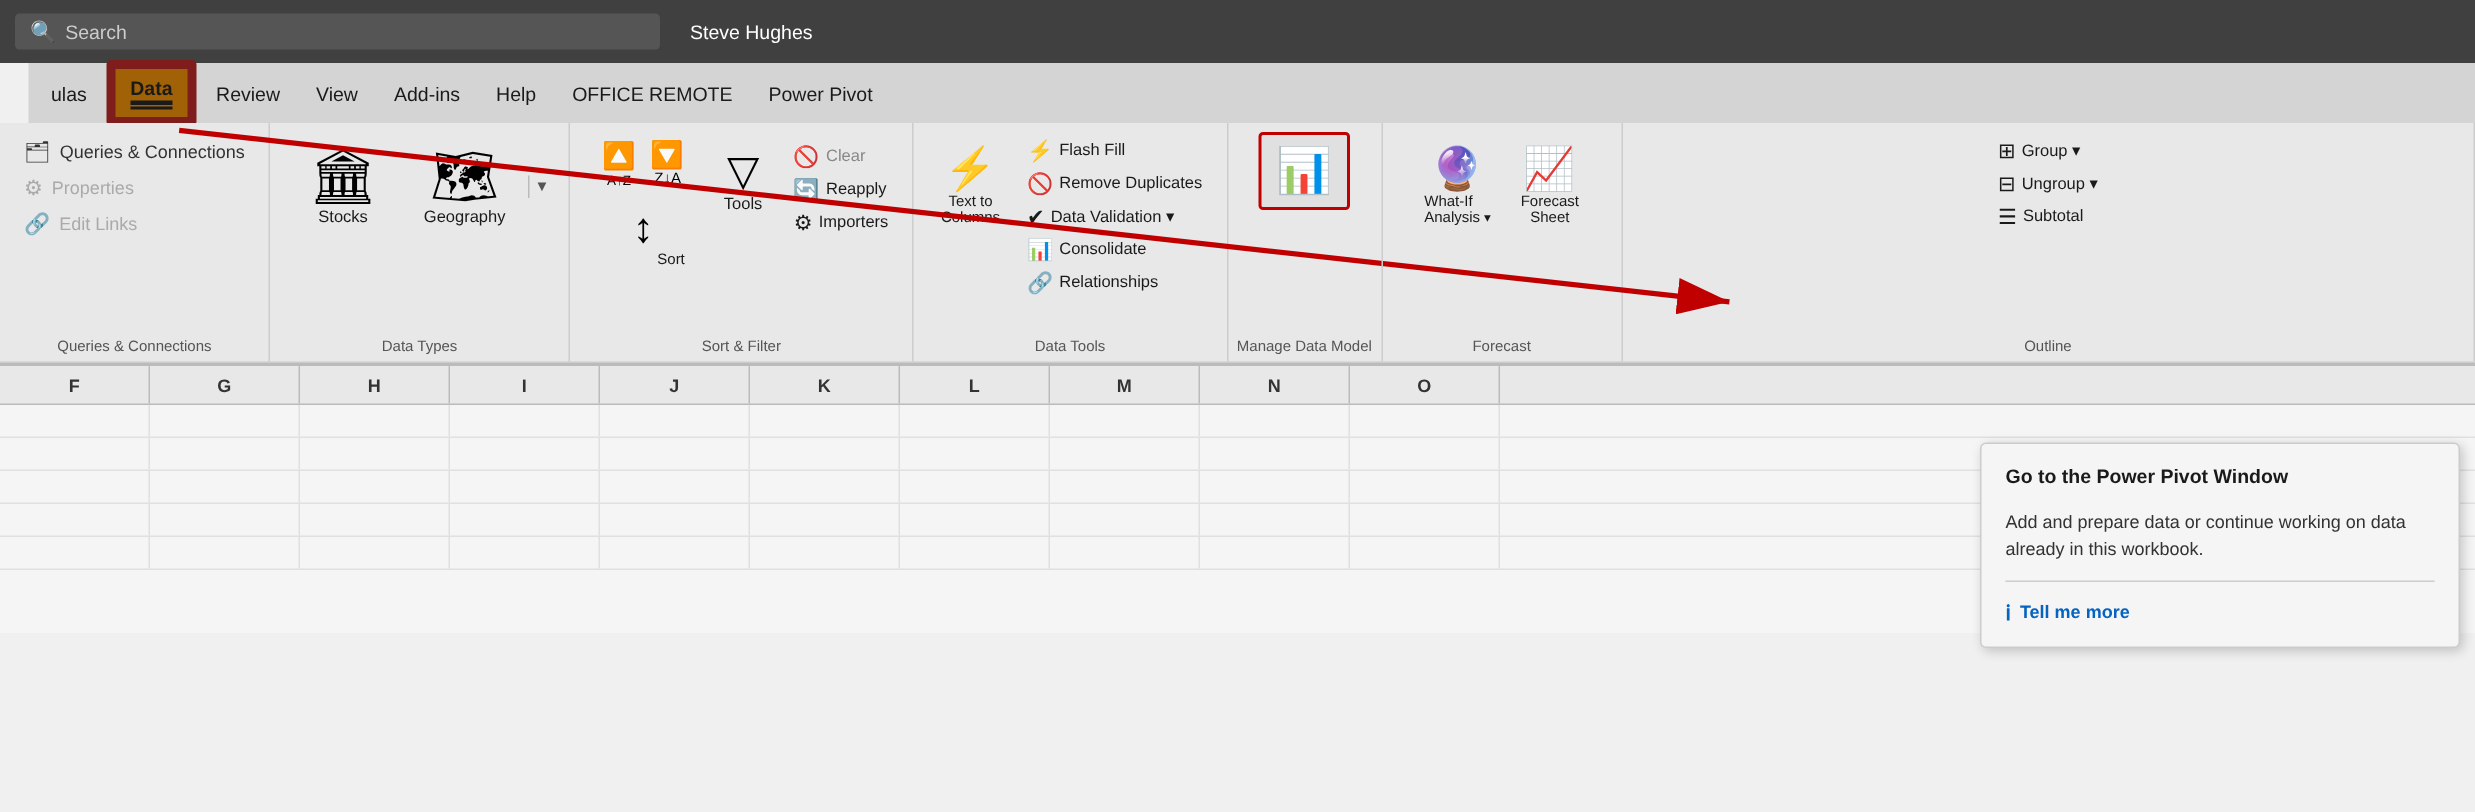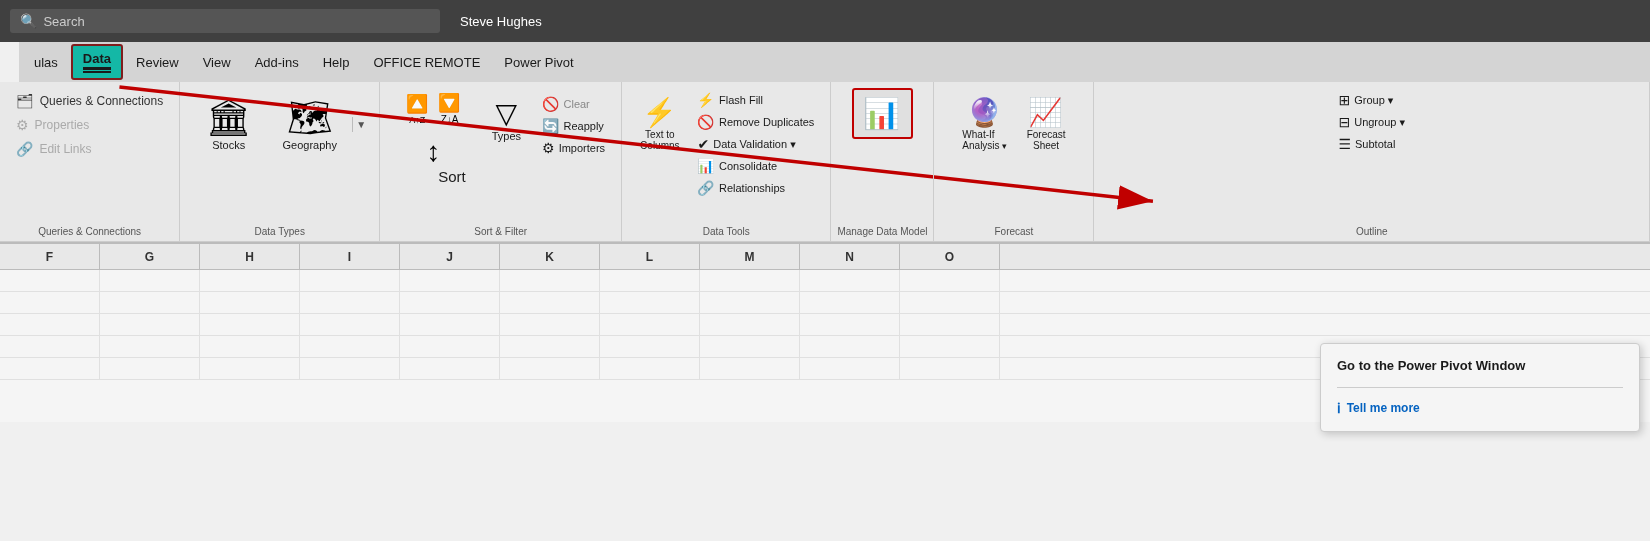--- a/index.html
+++ b/index.html
@@ -42,23 +42,23 @@
     }
     .menu-item {
       padding: 5px 10px;
       font-size: 13px;
       color: #1a1a1a;
       cursor: pointer;
       border-radius: 3px;
       border: 1px solid transparent;
     }
     .menu-item.active {
-      border: 2px solid #7f1d1d;
+      border: 6px solid #7f1d1d;
       font-weight: bold;
-      background: #14b8a6;
+      background: #a16207;
       text-align: center;
     }
     .menu-item.active::after {
       content: '';
       display: block;
       height: 2px;
       background: #1a1a1a;
       margin-top: 1px;
     }
 
@@ -172,21 +172,21 @@
     .sort-big-btn {
       display: flex;
       flex-direction: column;
       align-items: center;
       padding: 6px 10px;
       cursor: pointer;
       border-radius: 3px;
       border: 1px solid transparent;
     }
     .sort-big-btn .big-icon { font-size: 32px; }
-    .sort-big-btn .btn-label { font-size: 15px; color: #1a1a1a; padding-left: 37px; }
+    .sort-big-btn .btn-label { font-size: 10px; color: #1a1a1a; padding-left: 37px; }
 
     .filter-col {
       display: flex;
       flex-direction: column;
       gap: 2px;
     }
 
     .filter-big-btn {
       display: flex;
       flex-direction: column;
@@ -497,21 +497,21 @@
         </div>
         <div class="sort-big-btn">
           <span class="big-icon" style="font-size:28px;">↕</span>
           <span class="btn-label">Sort</span>
         </div>
       </div>
 
       <div class="filter-col">
         <div class="filter-big-btn">
           <span class="big-icon" style="font-size:28px;">▽</span>
-          <span class="btn-label">Types</span>
+          <span class="btn-label">Tools</span>
         </div>
       </div>
 
       <div class="clear-reapply-adv">
         <div class="small-filter-btn">
           <span class="sf-icon">🚫</span>
           <span>Clear</span>
         </div>
         <div class="small-filter-btn enabled">
           <span class="sf-icon">🔄</span>
@@ -670,19 +670,20 @@
       <div class="ss-cell"></div>
       <div class="ss-cell"></div>
       <div class="ss-cell"></div>
       <div class="ss-cell"></div>
       <div class="ss-cell"></div>
     </div>
   </div>
 
   <div class="tooltip-popup">
     <div class="tooltip-title">Go to the Power Pivot Window</div>
+    <div class="tooltip-body">Add and prepare data or continue working on data already in this workbook.</div>
     <hr class="tooltip-divider">
     <div class="tooltip-link">
       <span class="link-icon">ℹ</span>
       <span>Tell me more</span>
     </div>
   </div>
 </div>
 
 </body></html>

